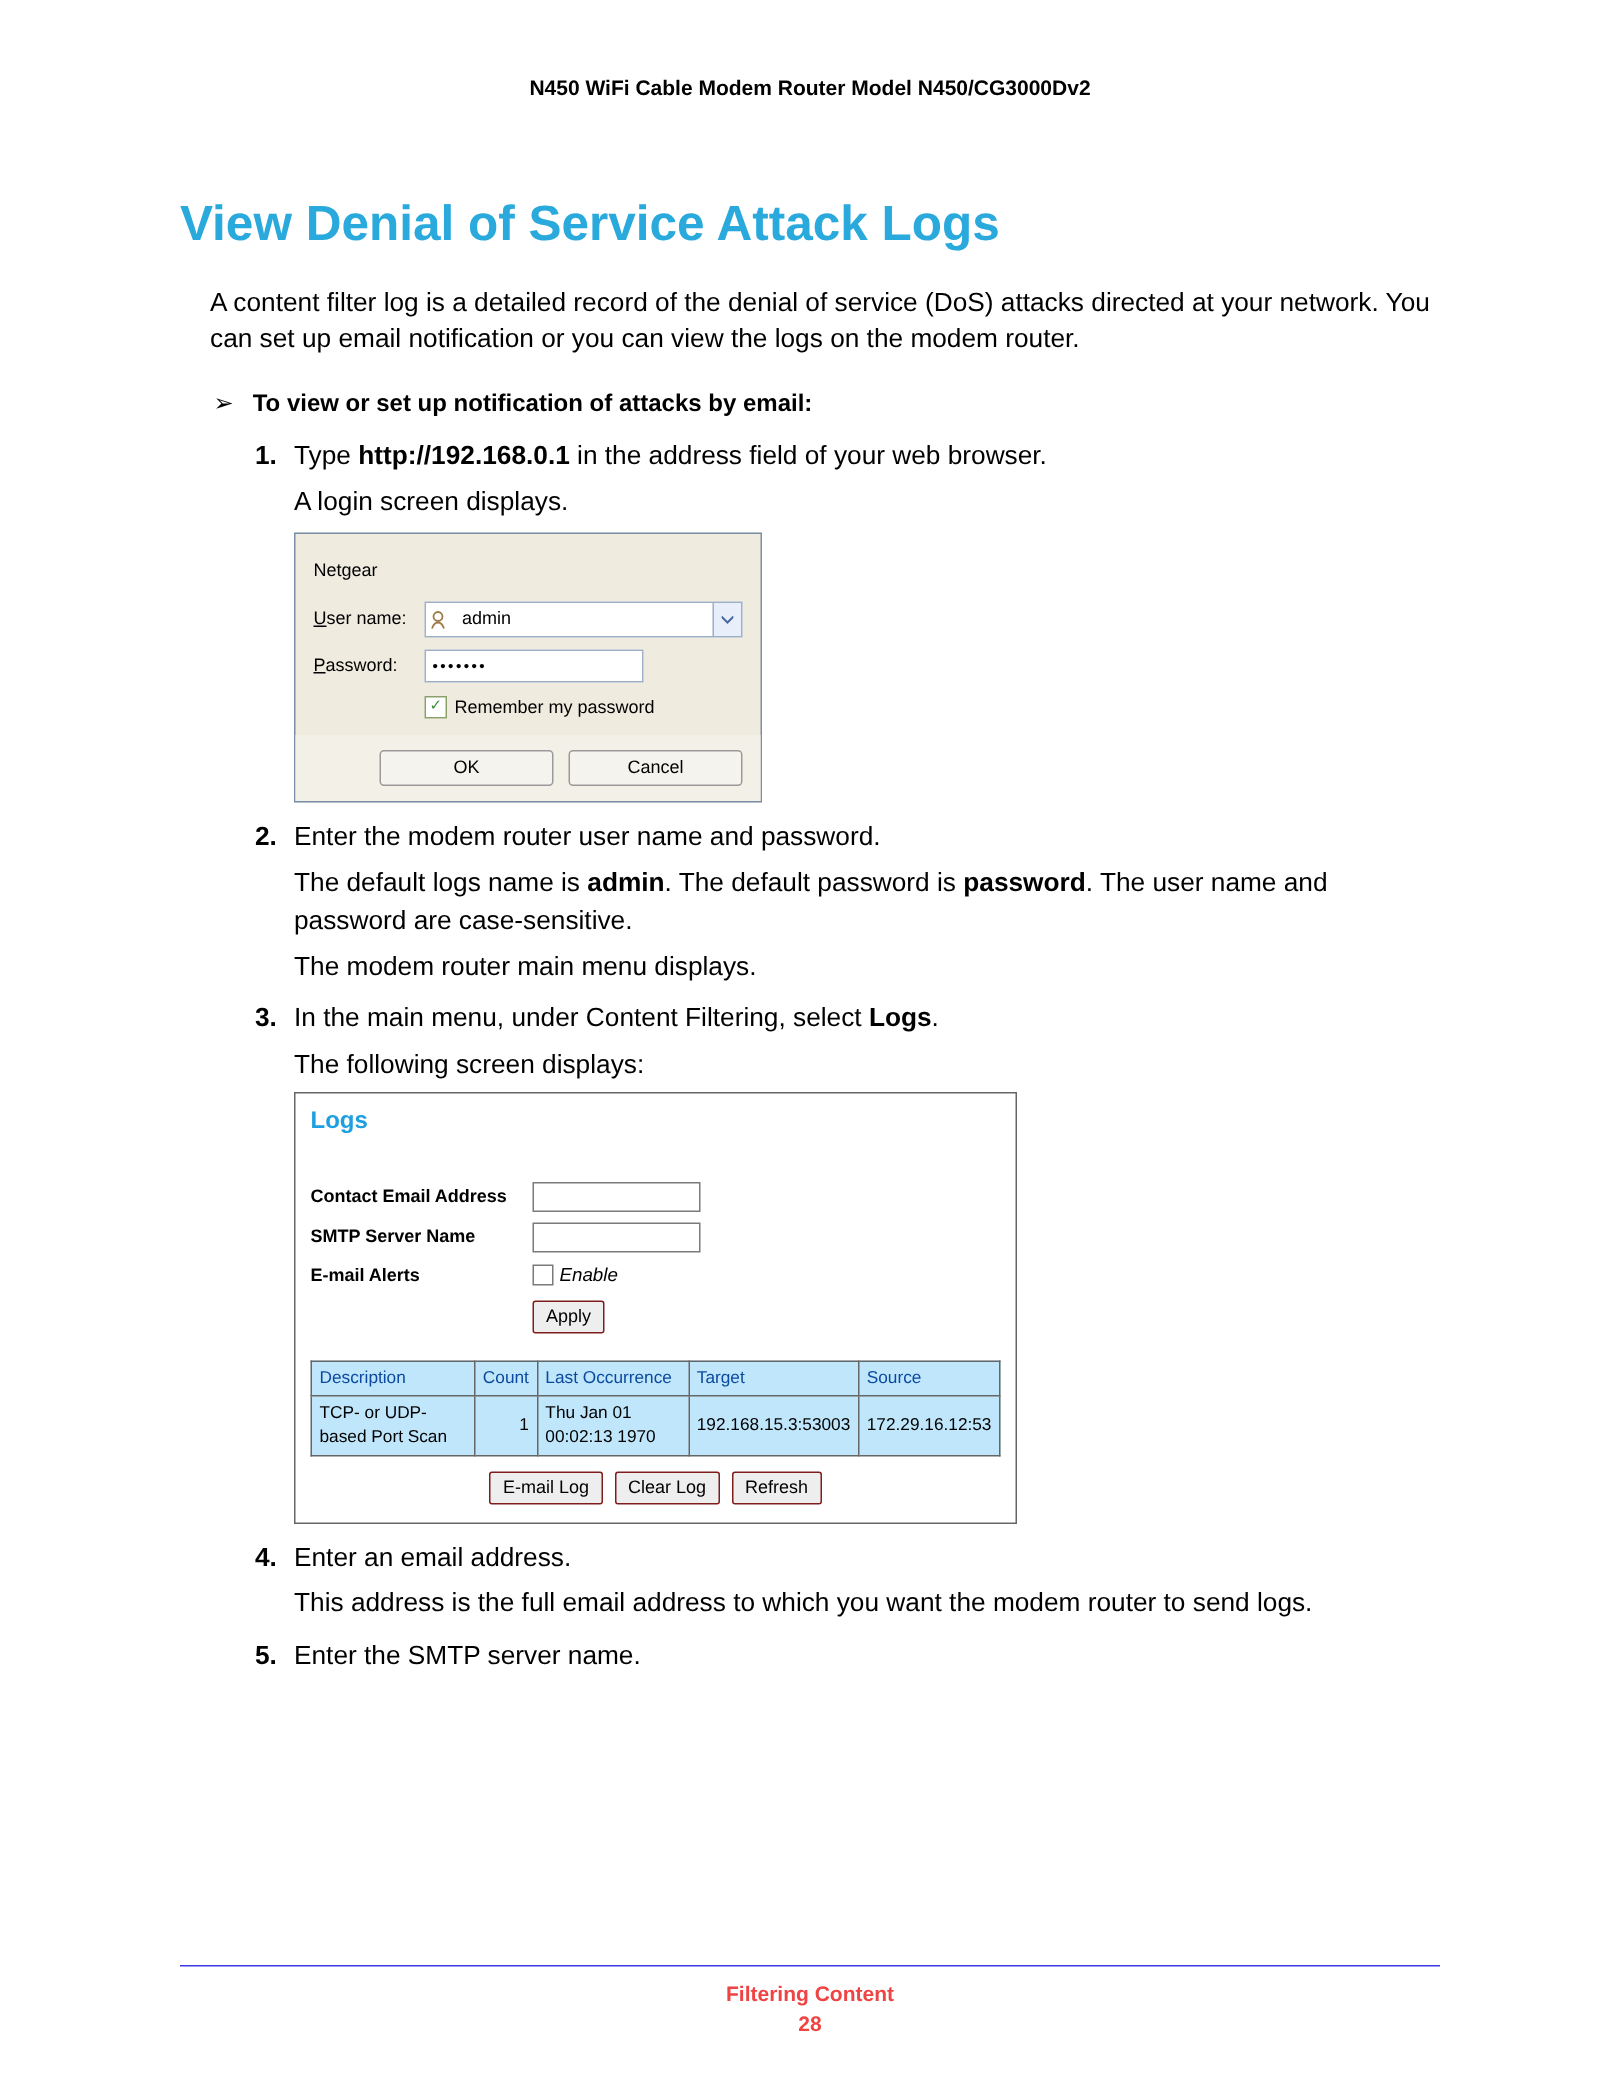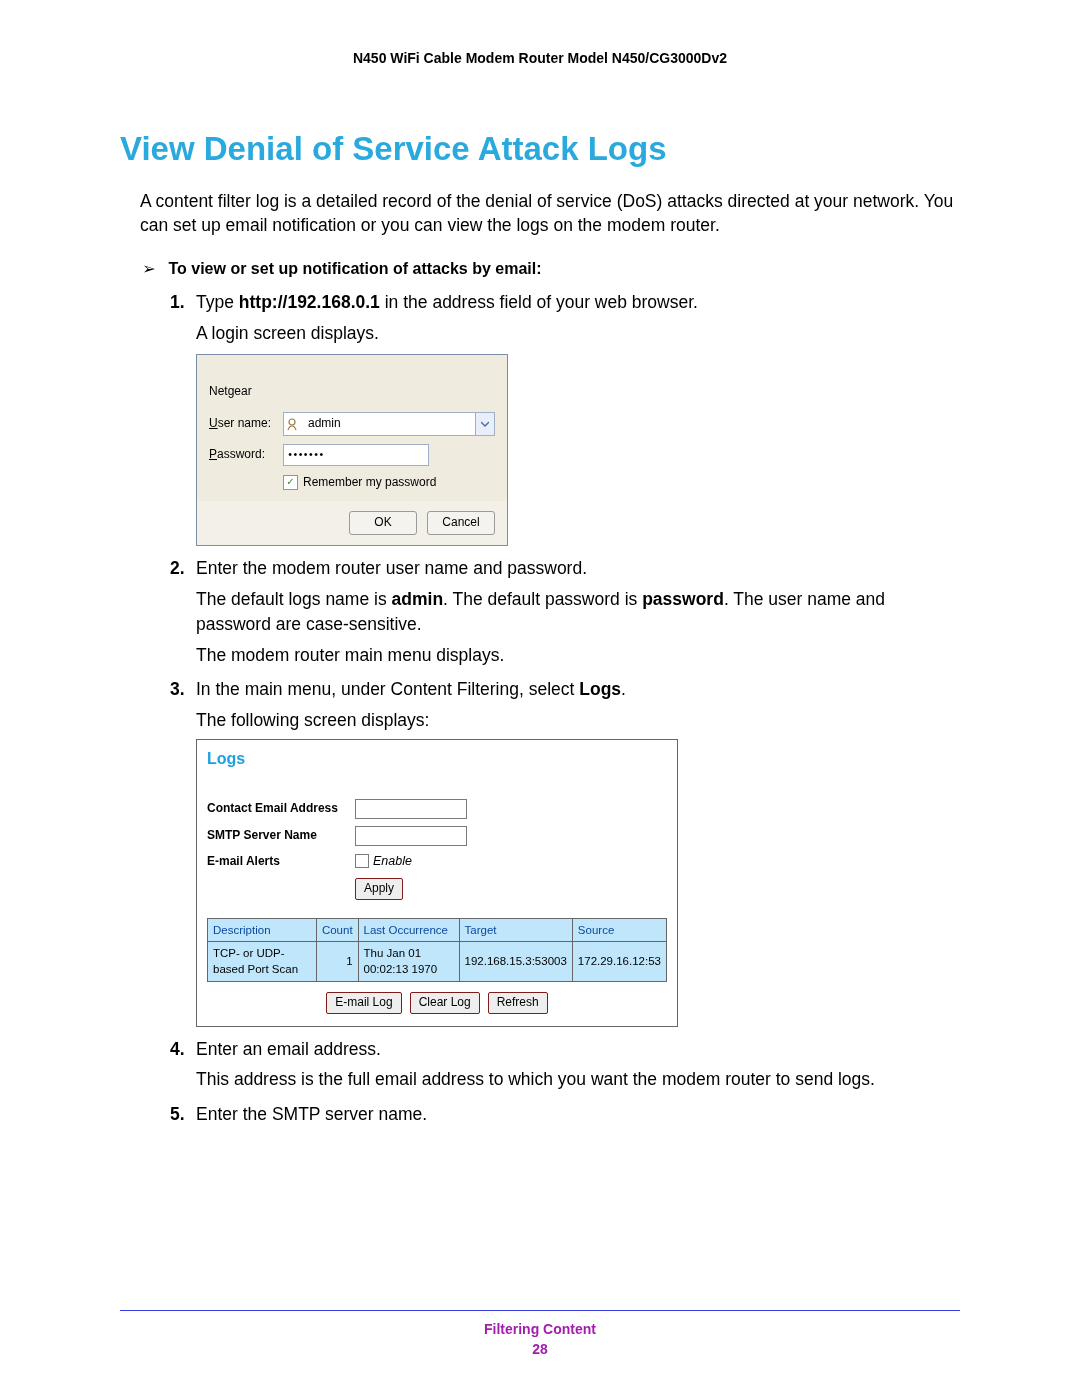--- a/index.html
+++ b/index.html
@@ -10,49 +10,49 @@
   .step-head{margin:0 0 12px 20px;font-size:16px;}
   .step-head .arrow{display:inline-block;width:18px;text-align:center;color:#000;margin-right:6px;}
   .step-head b{font-weight:bold;}
   ol.steps{list-style:none;margin:0 0 0 50px;padding:0;}
   ol.steps>li{font-size:17.5px;line-height:1.42;margin:0 0 10px 0;padding-left:26px;text-indent:-26px;}
   ol.steps>li .num{font-weight:bold;display:inline-block;width:26px;text-indent:0;}
   ol.steps>li p{margin:6px 0 0 0;text-indent:0;}
   
   .login-box{margin:8px 0 8px 0;width:310px;border:1px solid #7a8ea6;background:#efebdf;font-family:Tahoma,Arial,sans-serif;font-size:12px;position:relative;text-indent:0;}
   .login-body{padding:10px 12px 10px 12px;}
-  .login-body .brand{margin:18px 0 12px 0;}
+  .login-body .brand{margin:6px 0 12px 0;}
   .login-row{display:flex;align-items:center;margin-bottom:8px;}
   .login-row .lbl{width:74px;}
   .login-row .lbl .ul{text-decoration:underline;}
   .combo{flex:1;display:flex;height:22px;background:#fff;border:1px solid #9db0c6;}
   .combo .icon{width:20px;display:flex;align-items:center;justify-content:center;color:#9e7a46;}
   .combo .txt{flex:1;padding:0 4px;line-height:20px;}
   .combo .drop{width:18px;background:#e9effa;border-left:1px solid #9db0c6;display:flex;align-items:center;justify-content:center;color:#4a6aa3;}
   .pwd-field{width:136px;height:20px;background:#fff;border:1px solid #9db0c6;padding:0 4px;line-height:20px;letter-spacing:1px;font-family:Verdana;}
   .remember{margin-left:74px;display:flex;align-items:center;gap:5px;margin-top:2px;}
   .chk{width:13px;height:13px;border:1px solid #8ba169;background:#fff;display:inline-flex;align-items:center;justify-content:center;color:#3b8a3b;font-size:10px;line-height:1;}
   .login-buttons{background:#f3f0e7;padding:10px 12px;display:flex;justify-content:flex-end;gap:10px;}
-  .win-btn{min-width:66px;height:22px;border:1px solid #9a9a9a;background:#f4f3ee;font-size:12px;font-family:Tahoma,Arial,sans-serif;border-radius:3px;padding:0 0;display:inline-flex;align-items:center;justify-content:center;text-align:center;}
+  .win-btn{min-width:66px;height:22px;border:1px solid #9a9a9a;background:#f4f3ee;font-size:12px;font-family:Tahoma,Arial,sans-serif;border-radius:3px;padding:0 24px;display:inline-flex;align-items:center;justify-content:center;text-align:center;}
   
   .logs-box{margin:6px 0 8px 0;width:480px;border:1px solid #666;background:#fff;text-indent:0;font-family:Arial,sans-serif;}
   .logs-title{color:#1d9fe0;font-weight:bold;font-size:16px;padding:8px 10px 28px 10px;}
   .logs-form{padding:0 10px 8px 10px;font-size:12.5px;}
   .logs-form .lrow{display:flex;align-items:center;margin-bottom:7px;}
   .logs-form .lrow .llbl{width:148px;font-weight:bold;font-size:12px;}
   .logs-form .lrow .tinput{width:110px;height:18px;border:1px solid #7a7a7a;background:#fff;}
   .logs-form .lrow .enable .chk2{width:12px;height:12px;border:1px solid #7a7a7a;background:#fff;display:inline-block;vertical-align:middle;margin-right:4px;}
   .apply-row{margin-left:148px;margin-bottom:10px;}
   .ng-btn{height:20px;border:1px solid #7f1d1d;background:#eeeeee;font-size:12px;padding:0 8px;border-radius:2px;display:inline-flex;align-items:center;justify-content:center;}
   table.log-table{border-collapse:collapse;width:calc(100% - 20px);margin:0 10px 10px 10px;font-size:11.5px;border-radius:12px;}
   table.log-table th{background:#bfe6fb;border:1px solid #666;color:#0b4aa0;font-weight:normal;text-align:left;padding:3px 5px;}
   table.log-table td{background:#bfe6fb;border:1px solid #666;padding:3px 5px;}
   .logs-buttons{display:flex;gap:8px;justify-content:center;padding:0 0 12px 0;}
   
-  .footer{position:absolute;left:120px;right:120px;bottom:40px;text-align:center;font-family:Verdana,Arial,sans-serif;font-weight:bold;color:#a21caf;font-size:14px;}
+  .footer{position:absolute;left:120px;right:120px;bottom:40px;text-align:center;font-family:Verdana,Arial,sans-serif;font-weight:bold;color:#ef4444;font-size:14px;}
   .footer .rule{border-top:1px solid #3a3ae4;margin-bottom:10px;}
   .footer .pg{margin-top:4px;}
 </style>
 </head>
 <body>
 
 <div class="page">
   <div class="doc-header">N450 WiFi Cable Modem Router Model N450/CG3000Dv2</div>
 
   <h1 class="section-title">View Denial of Service Attack Logs</h1>

